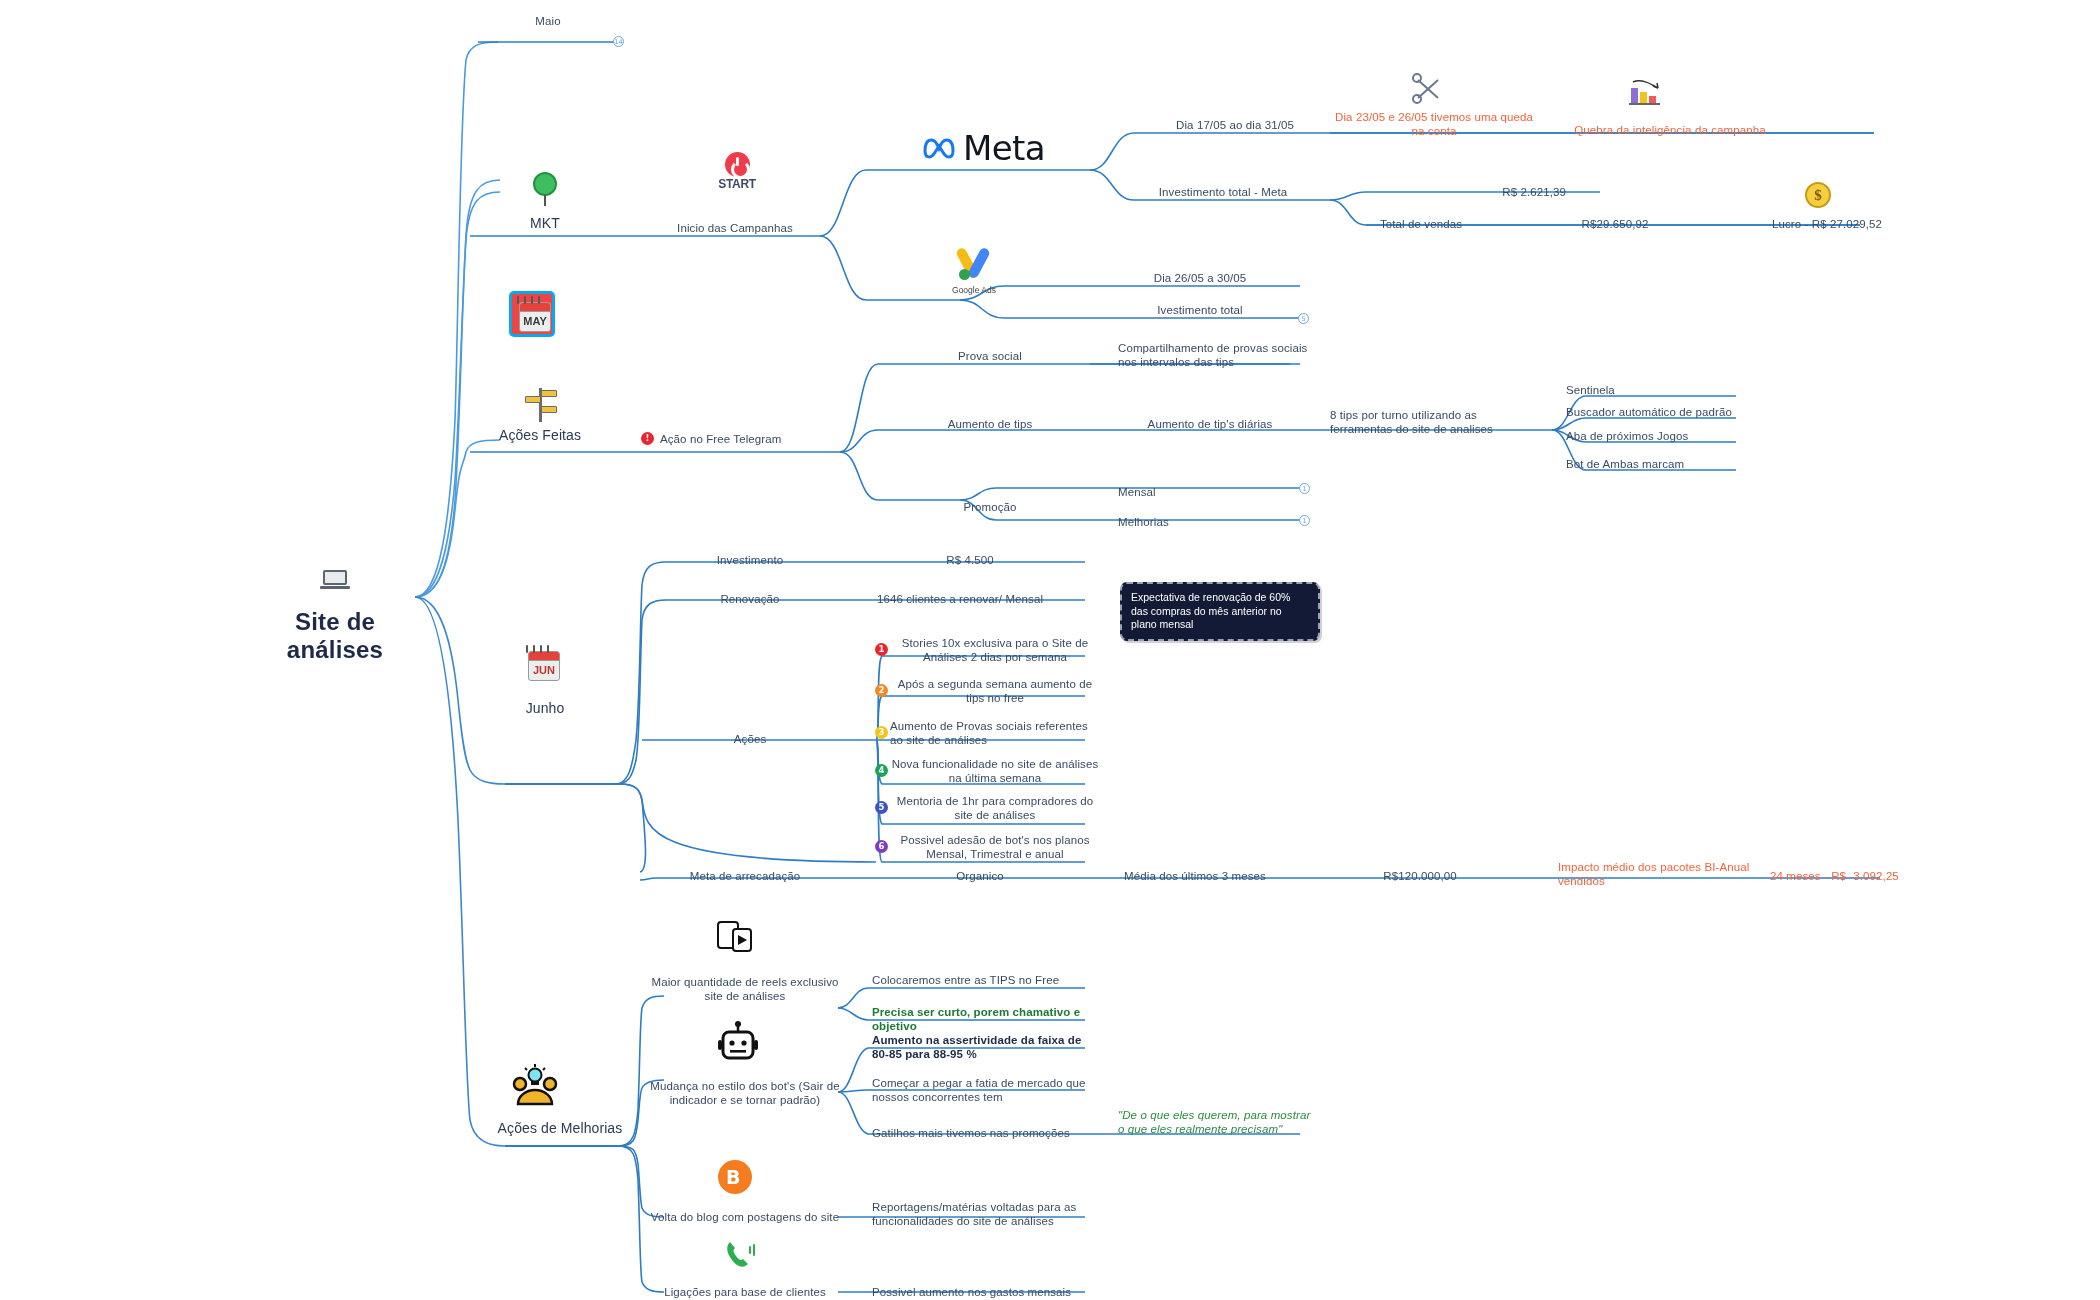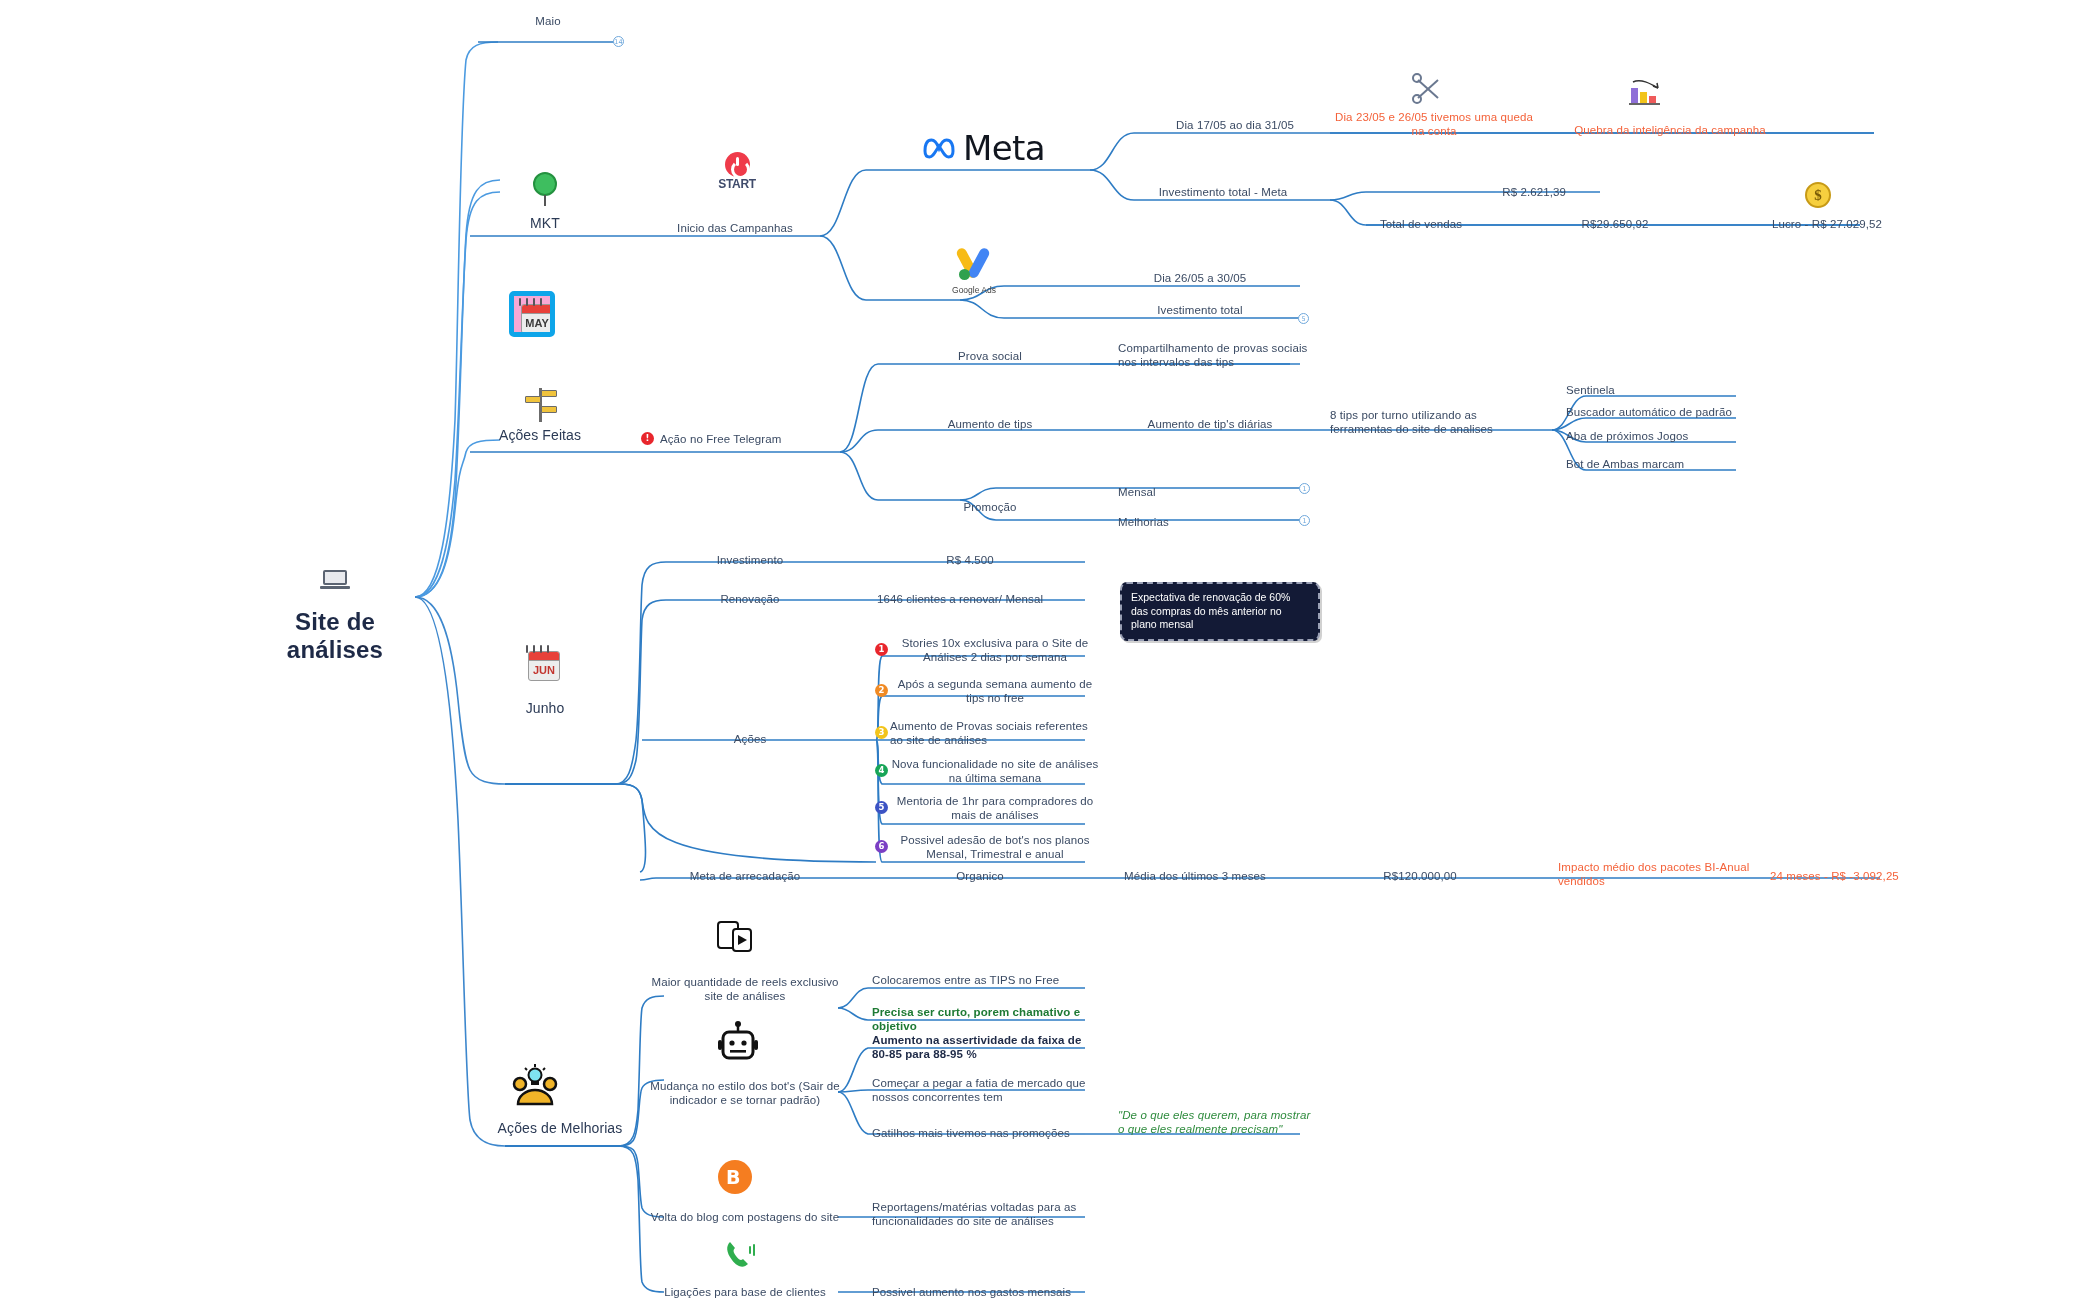--- a/index.html
+++ b/index.html
@@ -57,23 +57,23 @@
 
   
   .icon {
     position: absolute;
     display: flex; align-items: center; justify-content: center;
   }
 
   
   .cal {
     width: 46px; height: 46px;
-    border: 5px solid #0ea5e9;
+    border: 3px solid #0ea5e9;
     border-radius: 5px;
-    background: #f9a8d4;
+    background: #ef4444;
     position: relative;
     overflow: hidden;
   }
   .cal .cal-in {
     position: absolute; left: 7px; top: 8px;
     width: 32px; height: 30px;
     border: 1px solid #9a9a9a;
     border-radius: 3px;
     background: #eceded;
     overflow: hidden;
@@ -474,21 +474,21 @@
   <div class="badge" style="left:875px; top:684px; background:#f08a24;">2</div>
   <div class="node ctr" style="left:890px; top:677px; width:210px;">Após a segunda semana aumento de tips no free</div>
 
   <div class="badge" style="left:875px; top:726px; background:#f2c41b;">3</div>
   <div class="node lft" style="left:890px; top:719px; width:210px;">Aumento de Provas sociais referentes ao site de análises</div>
 
   <div class="badge" style="left:875px; top:764px; background:#18a558;">4</div>
   <div class="node ctr" style="left:890px; top:757px; width:210px;">Nova funcionalidade no site de análises na última semana</div>
 
   <div class="badge" style="left:875px; top:801px; background:#3c53c4;">5</div>
-  <div class="node ctr" style="left:890px; top:794px; width:210px;">Mentoria de 1hr para compradores do mais de análises</div>
+  <div class="node ctr" style="left:890px; top:794px; width:210px;">Mentoria de 1hr para compradores do site de análises</div>
 
   <div class="badge" style="left:875px; top:840px; background:#7b3fc4;">6</div>
   <div class="node ctr" style="left:890px; top:833px; width:210px;">Possivel adesão de bot's nos planos Mensal, Trimestral e anual</div>
 
   <div class="node ctr" style="left:655px; top:869px; width:180px;">Meta de arrecadação</div>
   <div class="node ctr" style="left:890px; top:869px; width:180px;">Organico</div>
   <div class="node ctr" style="left:1085px; top:869px; width:220px;">Média dos últimos 3 meses</div>
   <div class="node ctr" style="left:1330px; top:869px; width:180px;">R$120.000,00</div>
   <div class="node lft orange" style="left:1558px; top:860px; width:200px;">Impacto médio dos pacotes BI-Anual vendidos</div>
   <div class="node lft orange" style="left:1770px; top:869px; width:180px;">24 meses - R$ -3.092,25</div>

